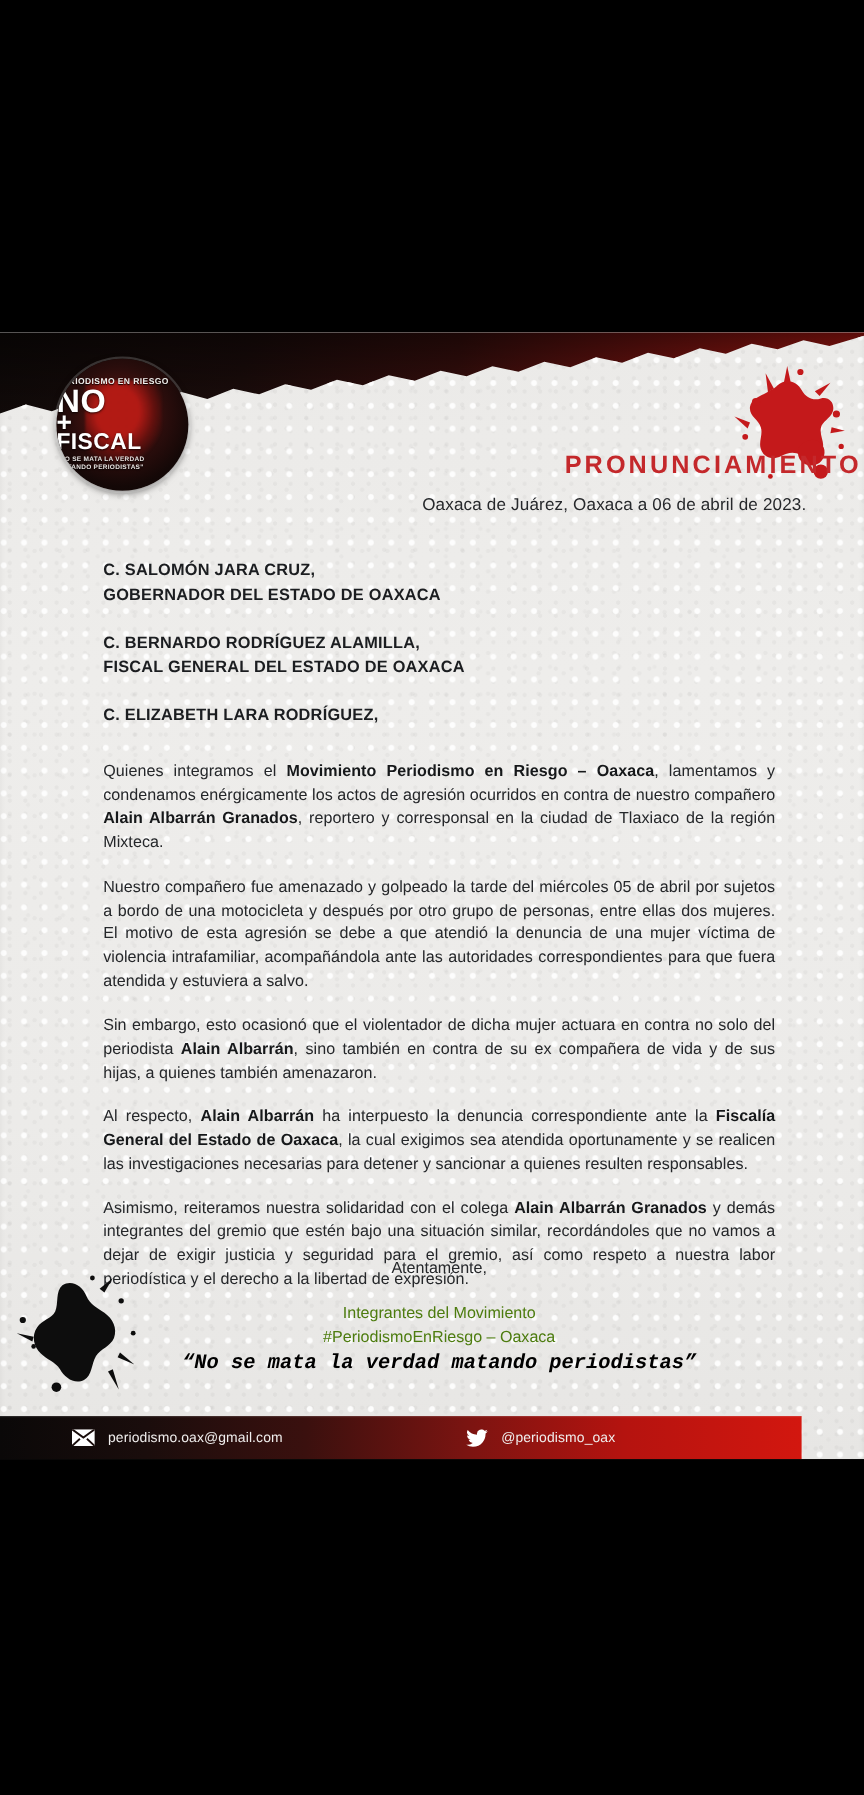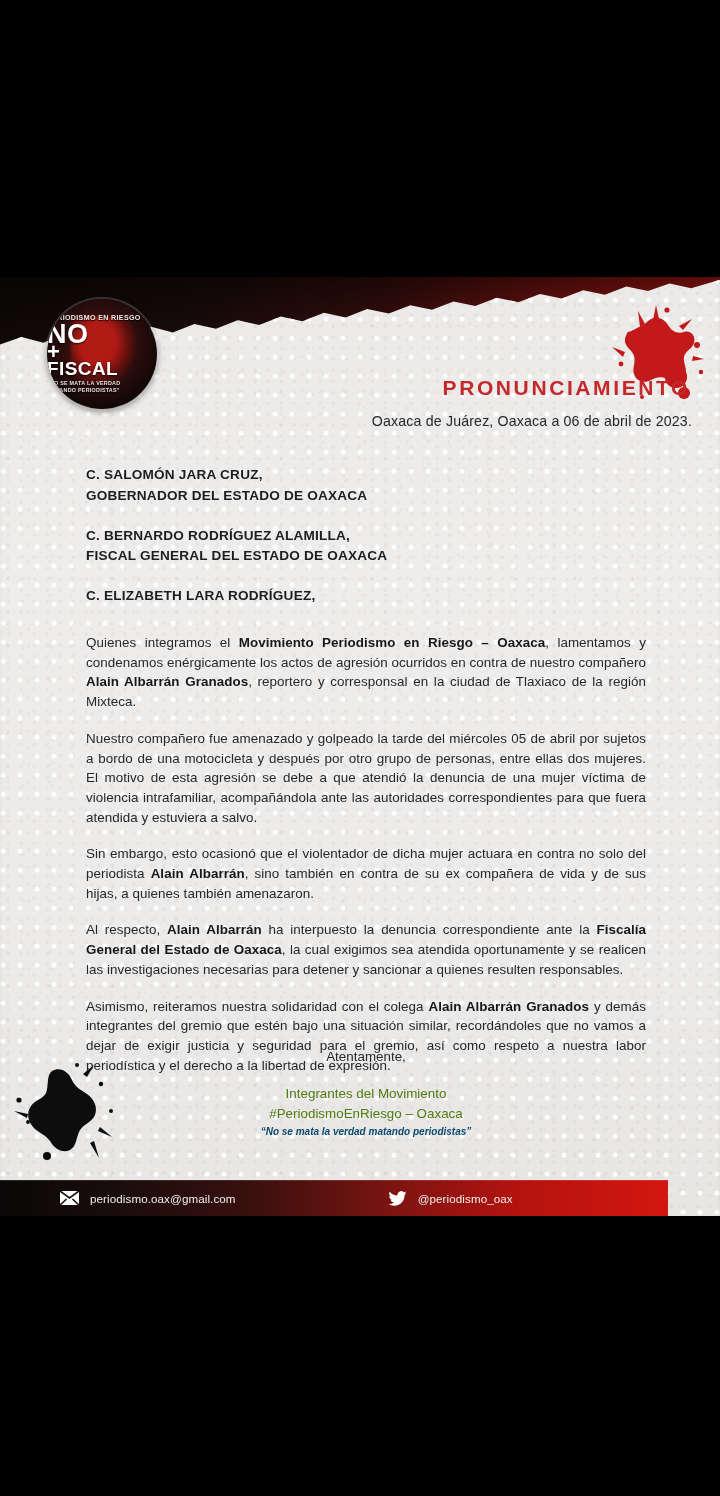--- a/index.html
+++ b/index.html
@@ -73,25 +73,25 @@
   .logo-quote{position:relative;font-size:5.4px;font-weight:700;line-height:1.35;letter-spacing:.25px;
     color:#e8e3e1;margin-top:2px;text-shadow:0 1px 1px #000;}
 
   
   .splatter-red{position:absolute;left:604px;top:24px;width:104px;height:104px;}
   .splatter-black{position:absolute;left:6px;top:782px;width:118px;height:112px;}
 
   
   .pronunciamiento{
     position:absolute;left:0;top:99px;width:690px;text-align:right;
-    font-size:21px;font-weight:700;letter-spacing:2.6px;color:#c4282b;
+    font-size:21px;font-weight:700;letter-spacing:2.6px;color:#c4282b;padding-left:28px;
   }
   .dateline{
     position:absolute;left:0;top:136px;width:672px;text-align:right;
-    font-size:14.2px;color:#26282b;letter-spacing:.15px;padding-left:20px;
+    font-size:14.2px;color:#26282b;letter-spacing:.15px;
   }
 
   
   .addressees{position:absolute;left:86px;top:188px;width:560px;}
   .addr-block{margin-bottom:19px;}
   .addr-block:last-child{margin-bottom:0;}
   .addr-line{font-size:13.6px;font-weight:700;color:#1b1d20;line-height:1.53;letter-spacing:.2px;}
 
   
   .body-text{position:absolute;left:86px;top:356px;width:560px;}
@@ -99,21 +99,21 @@
     font-size:13.4px;line-height:1.47;color:#25272a;text-align:justify;
     margin:0 0 17px 0;letter-spacing:.05px;
   }
   .para:last-child{margin-bottom:0;}
   .para b{font-weight:700;color:#16181a;}
 
   
   .signature{position:absolute;left:86px;top:772px;width:560px;text-align:center;}
   .sig-atte{font-size:13.4px;color:#25272a;margin-bottom:20px;}
   .sig-line{font-size:13.4px;font-weight:400;color:#4d7c0f;line-height:1.5;}
-  .sig-quote{font-size:10px;font-weight:700;font-style:italic;color:#0c4a6e;line-height:1.5;}
+  .sig-quote{font-size:17px;font-weight:700;font-style:italic;color:#000000;line-height:1.5;font-family:Liberation Mono, monospace;}
 
   
   .footer{
     position:absolute;left:0;top:1180px;width:668px;height:36px;
     background:linear-gradient(90deg,#0a0808 0%,#1a0d0c 18%,#3a100e 38%,#7a1411 58%,#b5130f 78%,#d3170f 100%);
     display:flex;align-items:center;
   }
   .footer::before{
     content:"";position:absolute;left:0;top:0;width:100%;height:1px;background:rgba(255,255,255,.12);
   }

